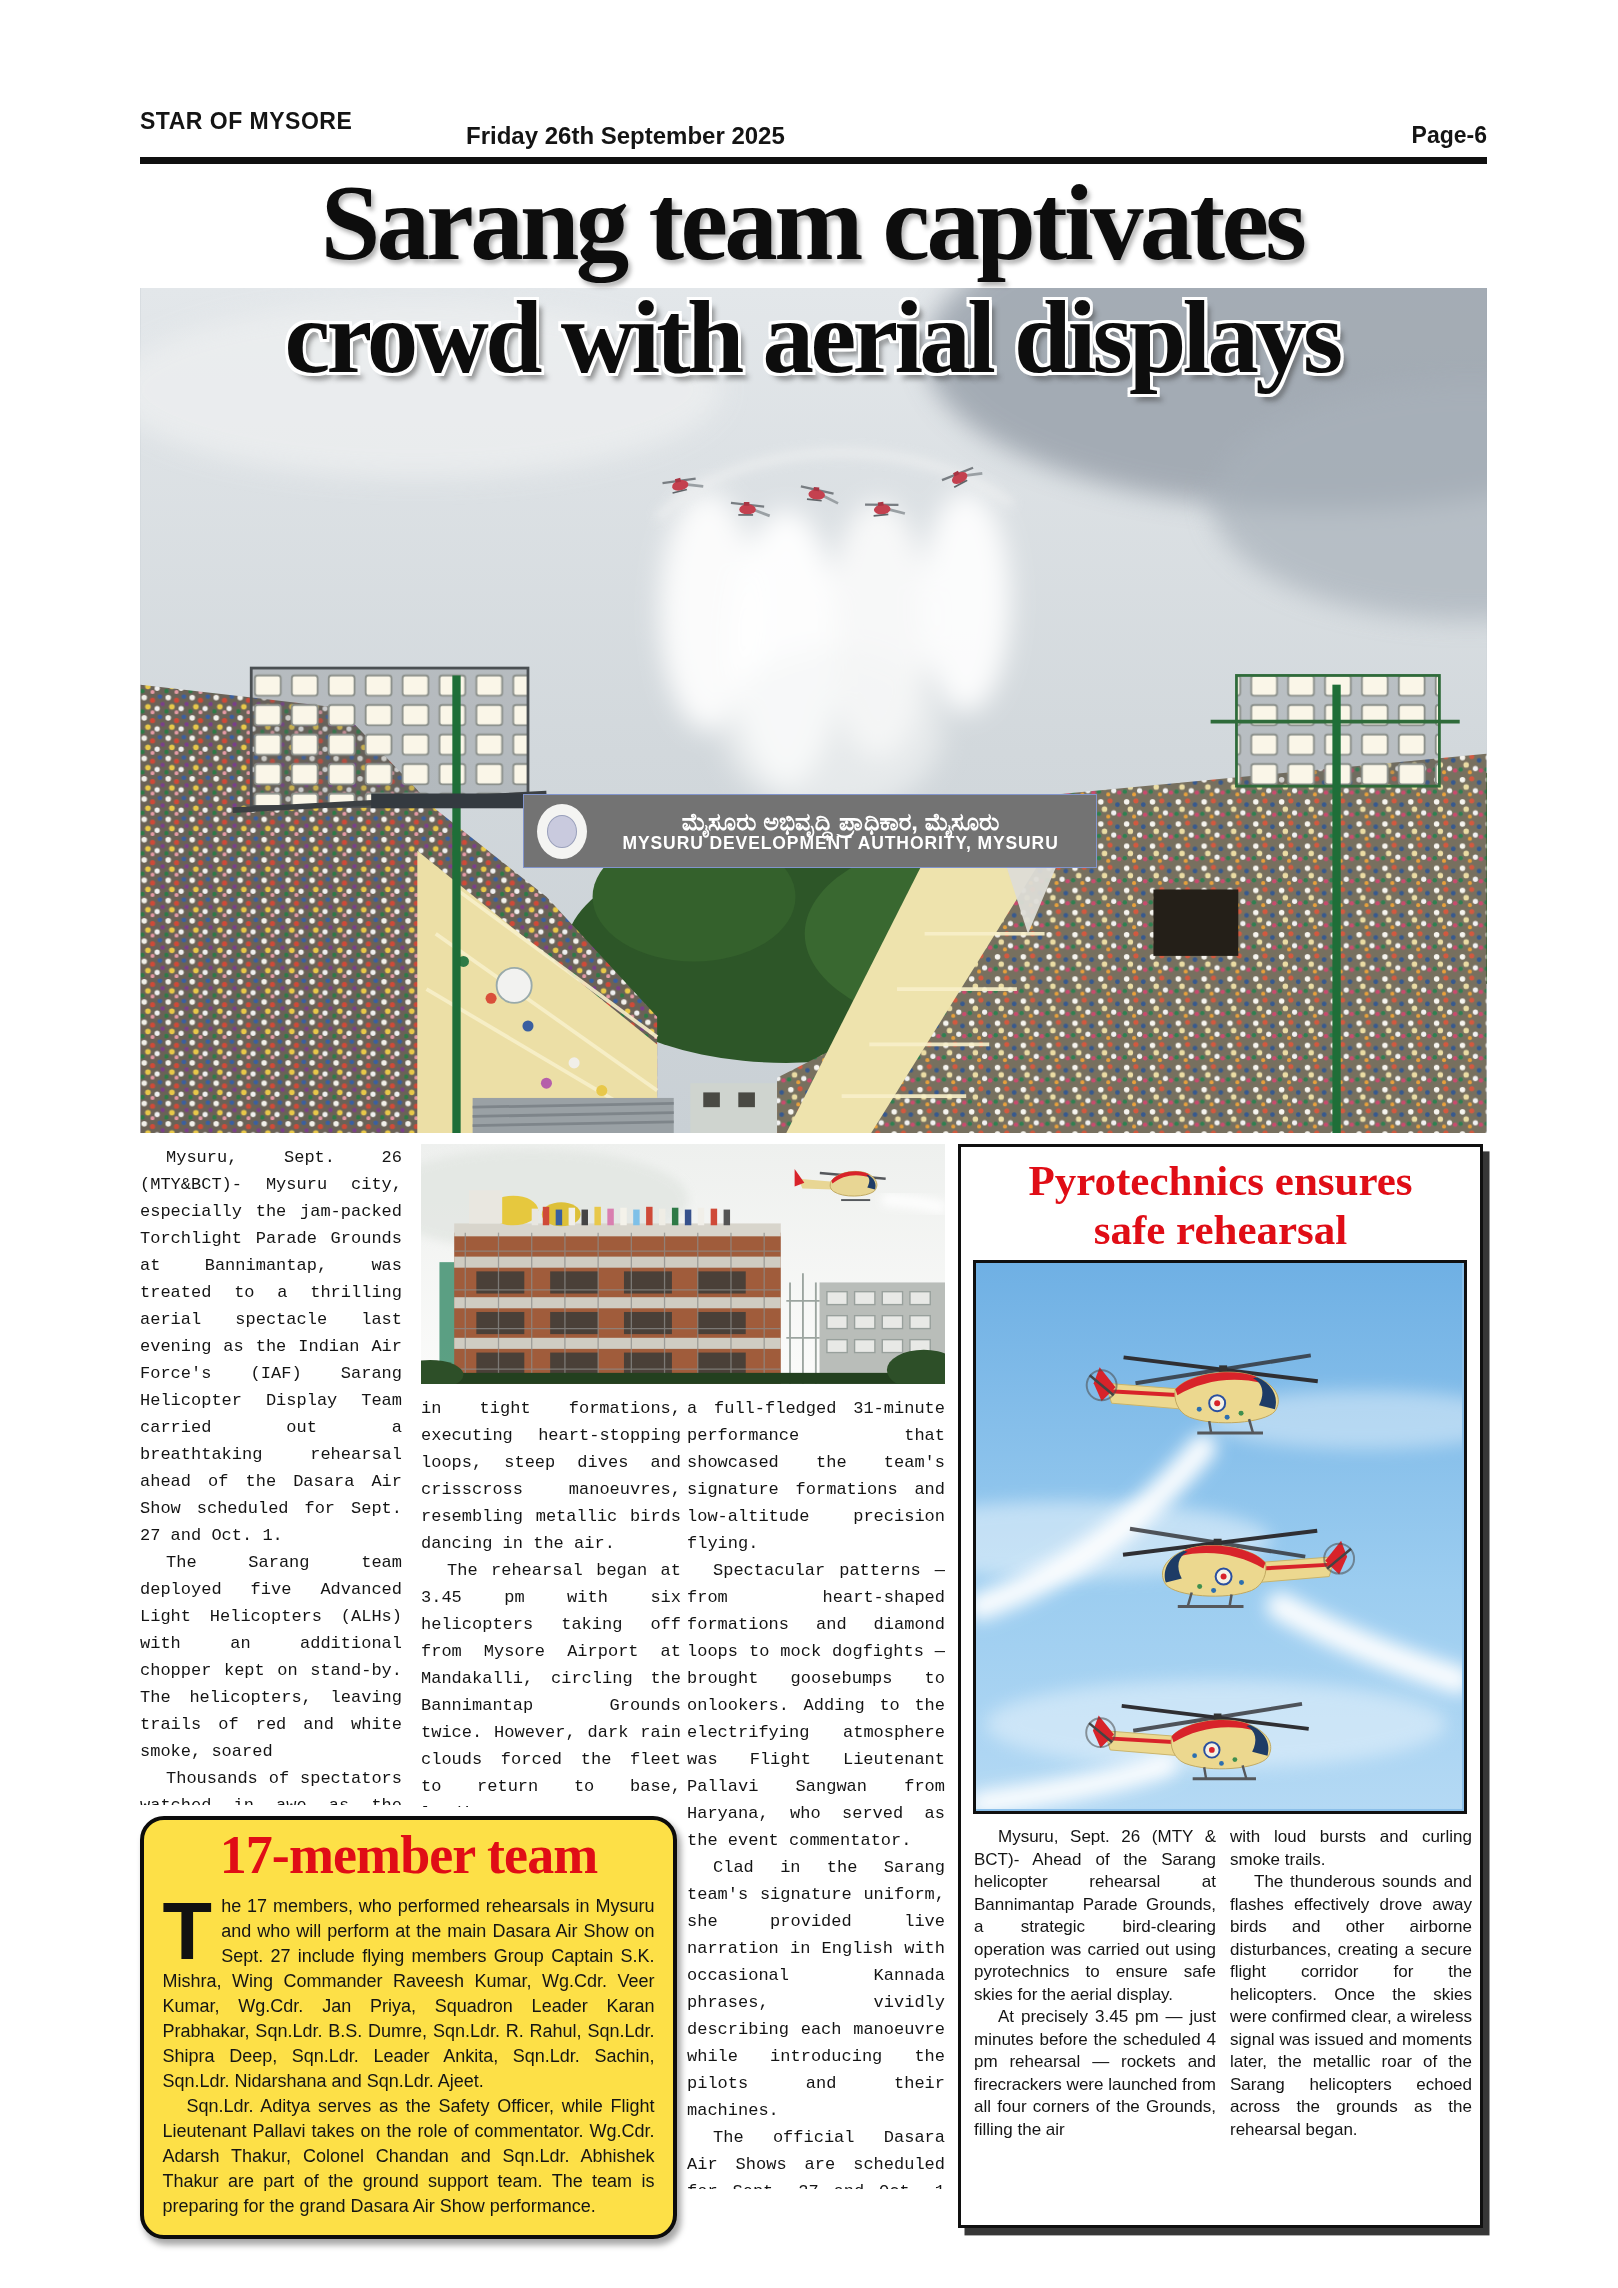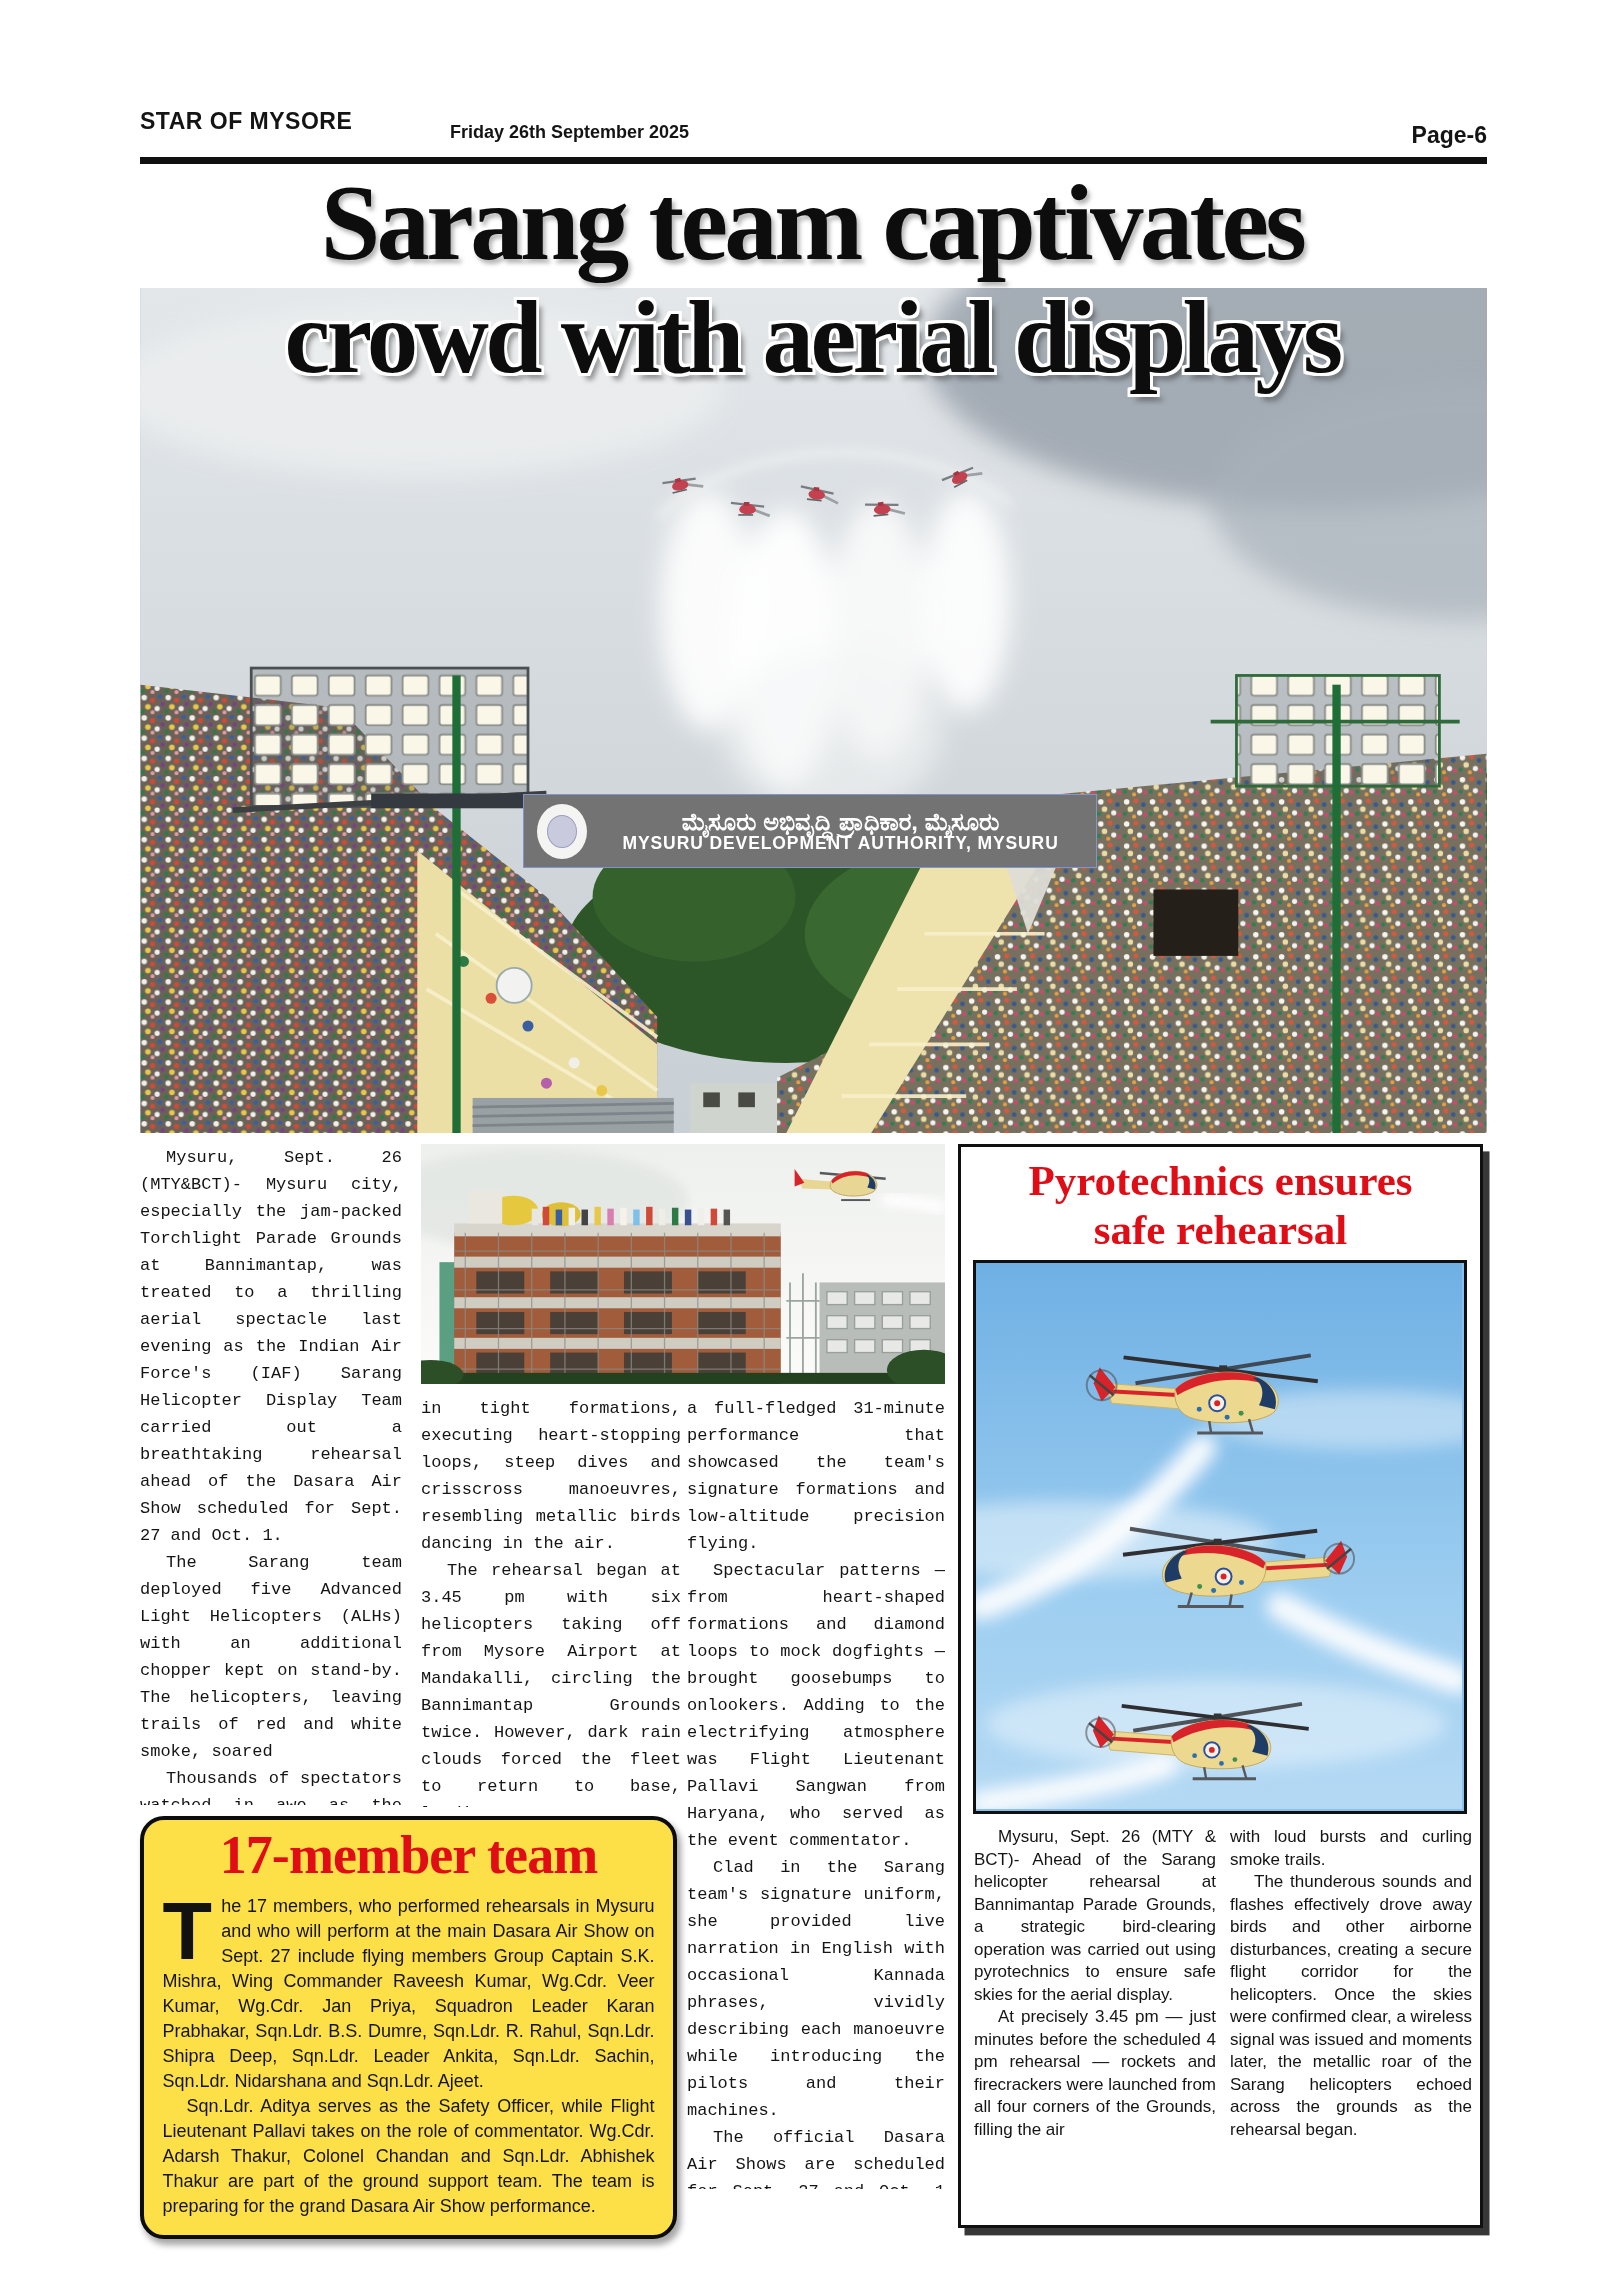--- a/index.html
+++ b/index.html
@@ -1,20 +1,20 @@
 <!DOCTYPE html>
 <html style="font-size:14.8px"><head>
 <meta charset="utf-8">
 <style>
   html,body{margin:0;padding:0;background:#ffffff;}
   #page{position:relative;width:1619px;height:2289px;background:#ffffff;overflow:hidden;
         font-family:"Liberation Sans",sans-serif;color:#141414;}
   
   .masthead{position:absolute;left:140px;top:108px;font-size:23px;font-weight:bold;letter-spacing:0.5px;}
-  .edition-date{position:absolute;left:450px;top:122px;font-size:18px;font-weight:bold;}
+  .edition-date{position:absolute;left:466px;top:122px;font-size:24px;font-weight:bold;}
   .page-number{position:absolute;right:132px;top:122px;font-size:23px;font-weight:bold;}
   .header-rule{position:absolute;left:140px;right:132px;top:157px;height:6.5px;background:#101010;}
   
   .headline{position:absolute;left:129px;width:1366px;text-align:center;
             font-family:"Liberation Serif",serif;font-weight:bold;color:#0d0d0d;
             white-space:nowrap;z-index:6;}
   .headline.l1{top:162px;font-size:107px;letter-spacing:-3.7px;text-shadow:2.8px 3.7px 4.6px rgba(90,90,90,.45);}
   .headline.l2{top:254px;font-size:103px;letter-spacing:-3.7px;
       text-shadow:-2.8px -2.8px 0 #fff,2.8px -2.8px 0 #fff,-2.8px 2.8px 0 #fff,2.8px 2.8px 0 #fff,
                   0 -2.8px 0 #fff,0 2.8px 0 #fff,-2.8px 0 0 #fff,2.8px 0 0 #fff,5.5px 6.5px 5.5px rgba(60,60,60,.5);margin-top:24px;}

